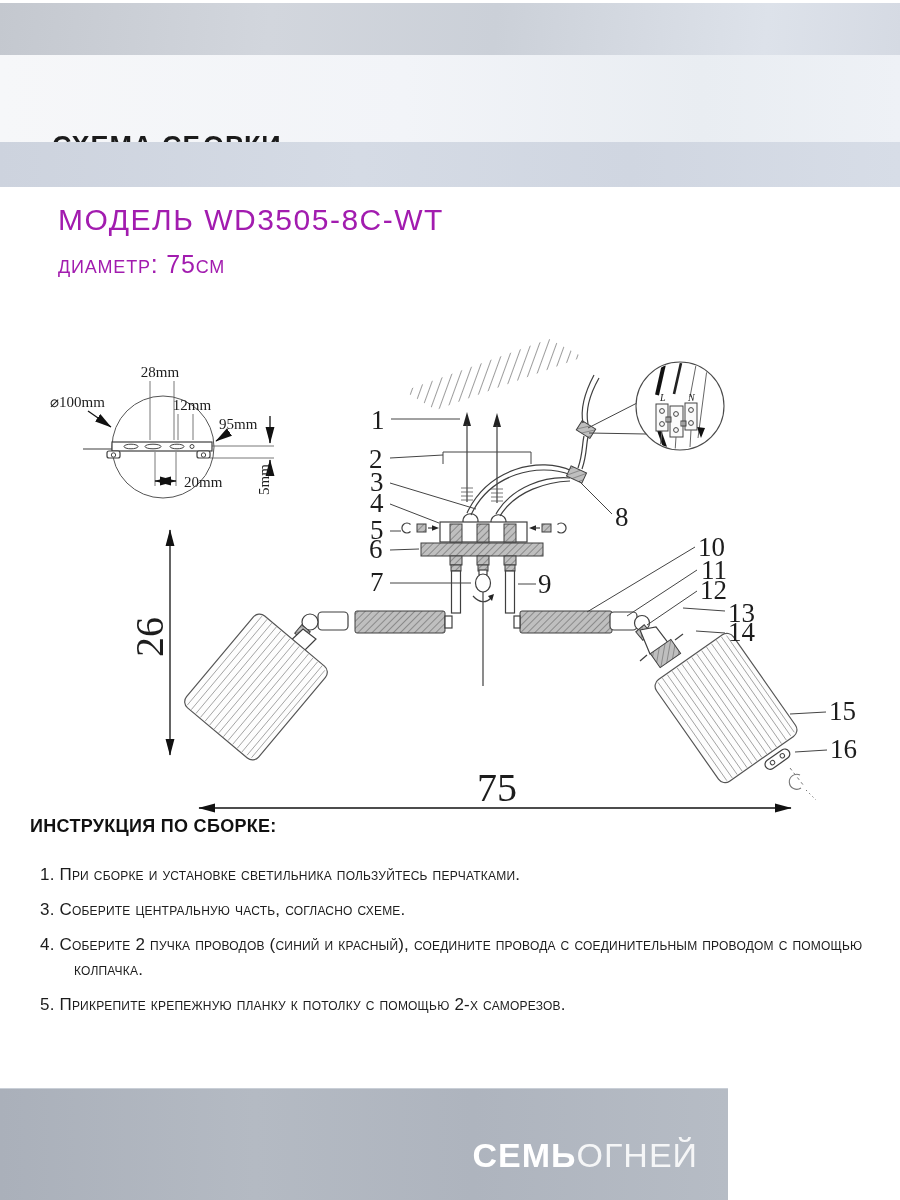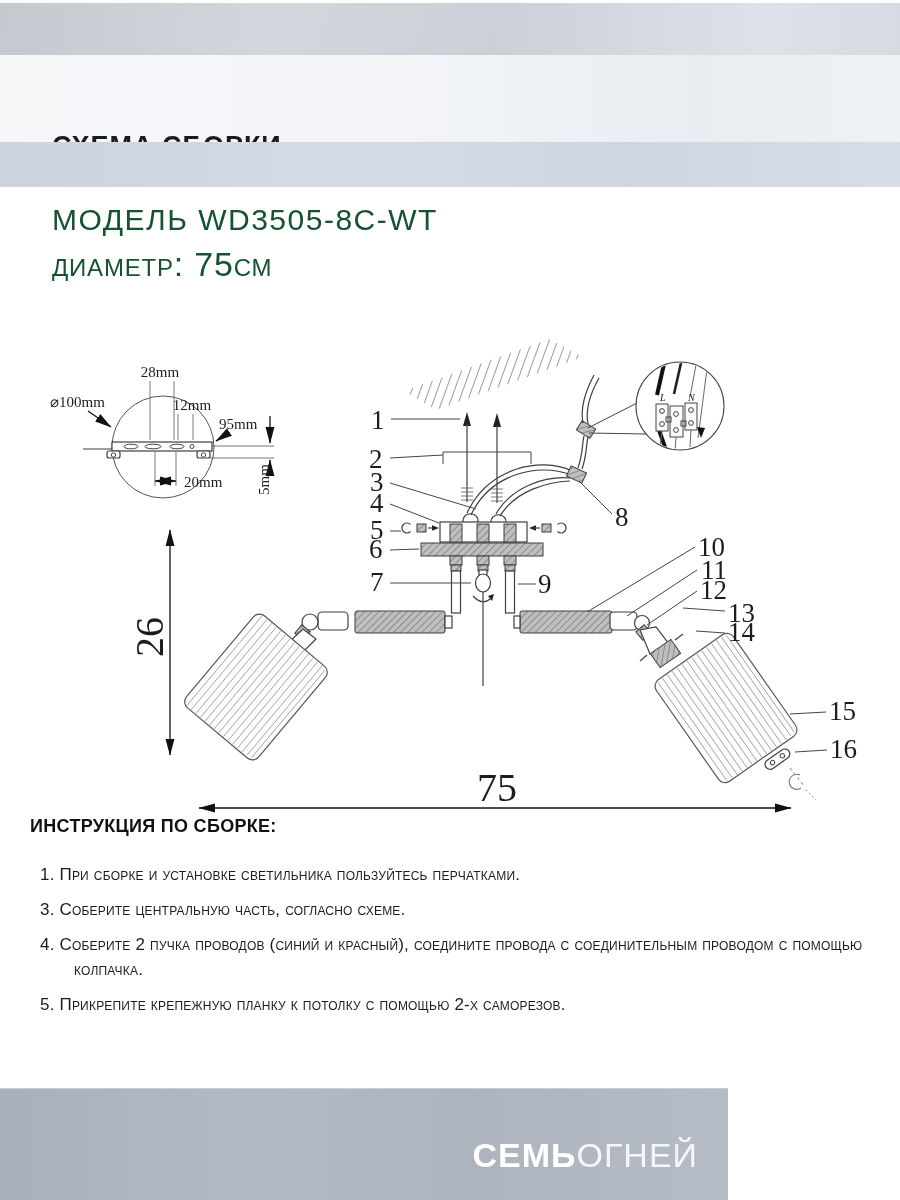--- a/index.html
+++ b/index.html
@@ -10,23 +10,23 @@
   .band-top{position:absolute;left:0;top:3px;width:900px;height:52px;
     background:linear-gradient(95deg,#c4c8cf 0%,#d2d6dd 30%,#cbd0d8 55%,#dde2ea 85%,#d5dae3 100%);}
   .band-title{position:absolute;left:0;top:55px;width:900px;height:107px;
     background:linear-gradient(90deg,#f6f7f9 0%,#f2f4f8 45%,#e9edf2 78%,#eef1f6 100%);
     display:flex;align-items:flex-end;}
   .band-title h1{margin:0 0 0 52px;font-size:27px;font-weight:700;letter-spacing:1px;color:#1b1b1b;}
   .band-sub{position:absolute;left:0;top:142px;width:900px;height:45px;
     background:linear-gradient(90deg,#cdd3de 0%,#d5dbe5 40%,#d0d6e1 70%,#d7dde7 100%);}
 
   
-  .model{position:absolute;left:52px;top:203px;color:#14532d;}
+  .model{position:absolute;left:58px;top:203px;color:#a21caf;}
   .model .name{font-size:30px;letter-spacing:1.5px;font-weight:500;margin-bottom:10px;}
-  .model .spec{font-size:34px;letter-spacing:.8px;font-variant:small-caps;line-height:35px;}
+  .model .spec{font-size:25px;letter-spacing:.8px;font-variant:small-caps;line-height:35px;}
 
   
   #diagram{position:absolute;left:0;top:330px;width:900px;height:500px;}
   .ln{stroke:#3f3f3f;stroke-width:1.2;fill:none;}
   .fillw{fill:#ffffff;stroke:#3f3f3f;stroke-width:1.2;}
   .leader{stroke:#444;stroke-width:1;fill:none;}
   .ext{stroke:#555;stroke-width:.8;fill:none;}
   .dim{stroke:#111;stroke-width:1.3;fill:none;}
   .callout{font-family:"Liberation Serif",serif;font-size:27px;fill:#1d1d1d;}
   .dimtxt{font-family:"Liberation Serif",serif;font-size:15px;fill:#1d1d1d;}

